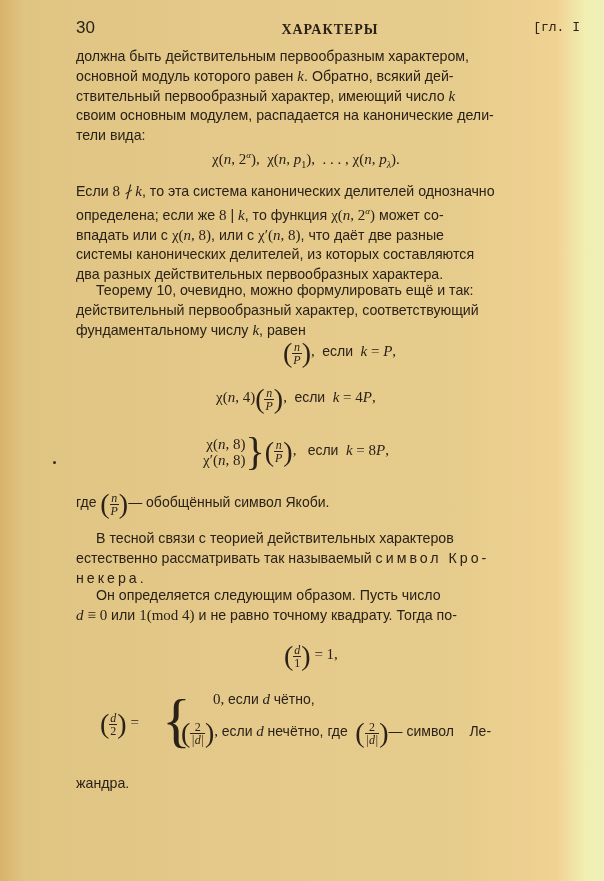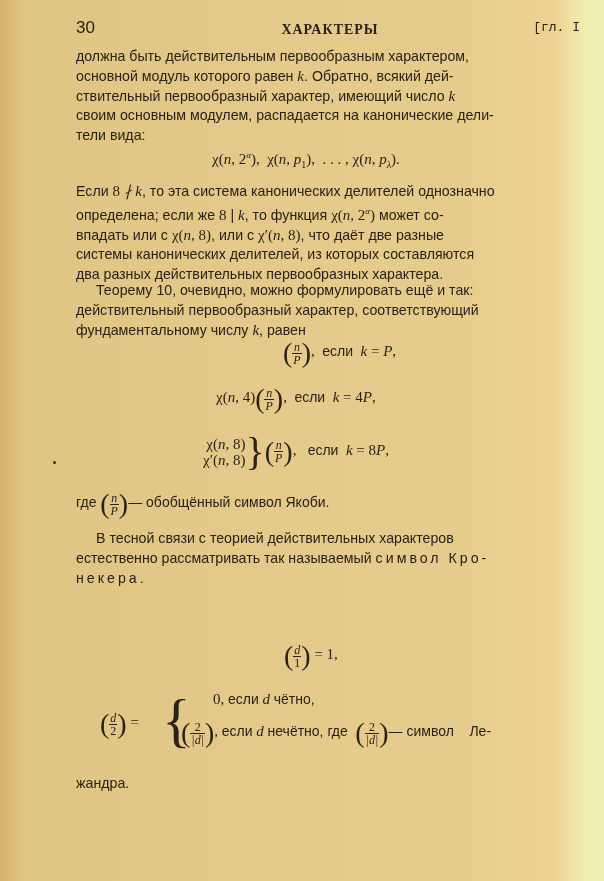--- a/index.html
+++ b/index.html
@@ -86,20 +86,22 @@
     <span class="sans">где</span>&nbsp;<span class="paren">(</span><span class="frac"><span class="n">n</span><span class="d">P</span></span><span class="paren">)</span><span class="sans">— обобщённый символ Якоби.</span>
   </div>
 
   <div class="txt" style="top:529px;">
     <p class="ind">В тесной связи с теорией действительных характеров</p>
     <p>естественно рассматривать так называемый <span class="sp">символ Кро-</span></p>
     <p style="text-align:left"><span class="sp">некера</span>.</p>
   </div>
 
   <div class="txt" style="top:586px;">
+    <p class="ind">Он определяется следующим образом. Пусть число</p>
+    <p><span class="m">d</span> <span class="r">≡ 0</span> или <span class="r">1(mod 4)</span> и не равно точному квадрату. Тогда по-</p>
   </div>
 
   <div class="f" style="left:284px; top:640px;">
     <span class="paren">(</span><span class="frac"><span class="n">d</span><span class="d" style="font-style:normal">1</span></span><span class="paren">)</span> = 1,
   </div>
 
   <div class="f" style="left:100px; top:708px;">
     <span class="paren">(</span><span class="frac"><span class="n">d</span><span class="d" style="font-style:normal">2</span></span><span class="paren">)</span> =
   </div>
   <div class="f" style="left:162px; top:690px; font-size:60px; line-height:60px; font-weight:100;">{</div>

